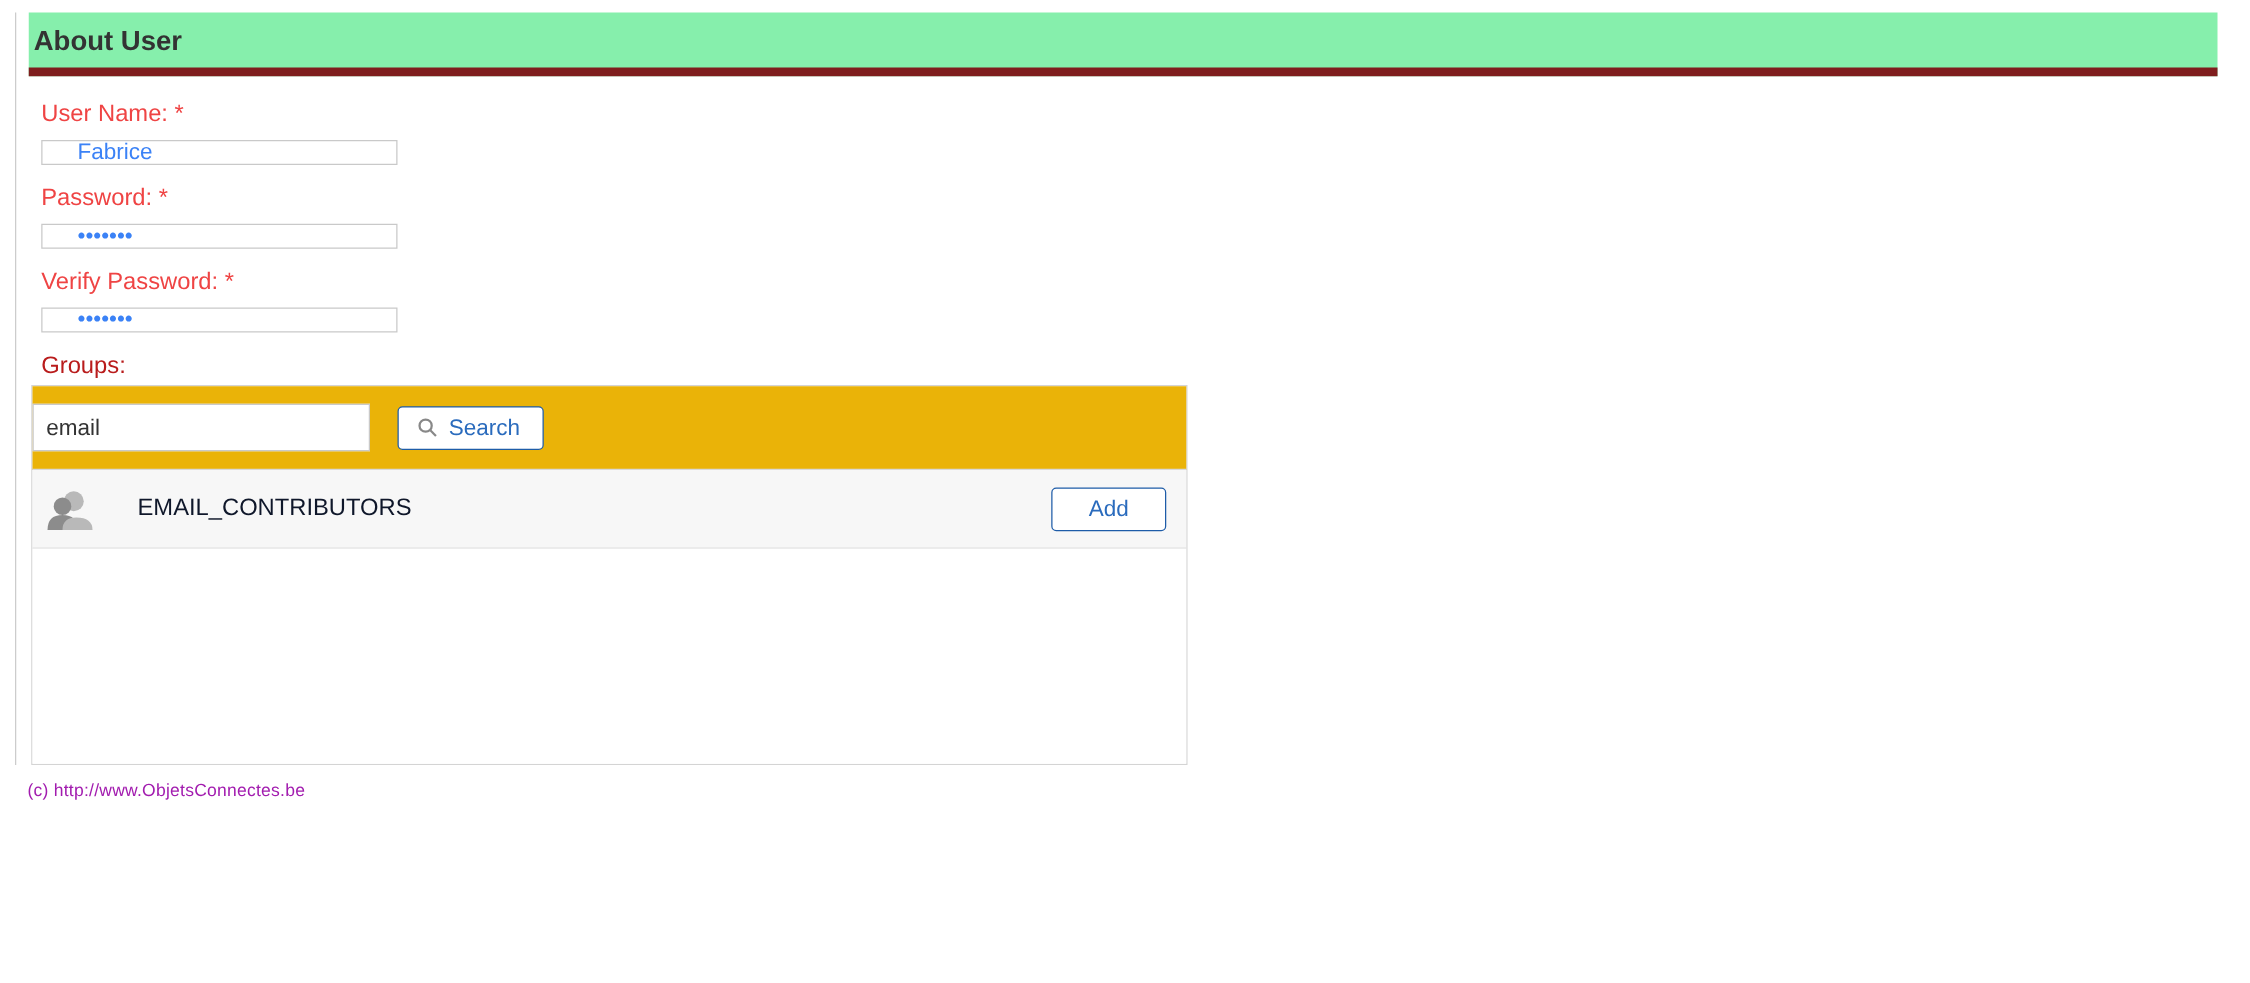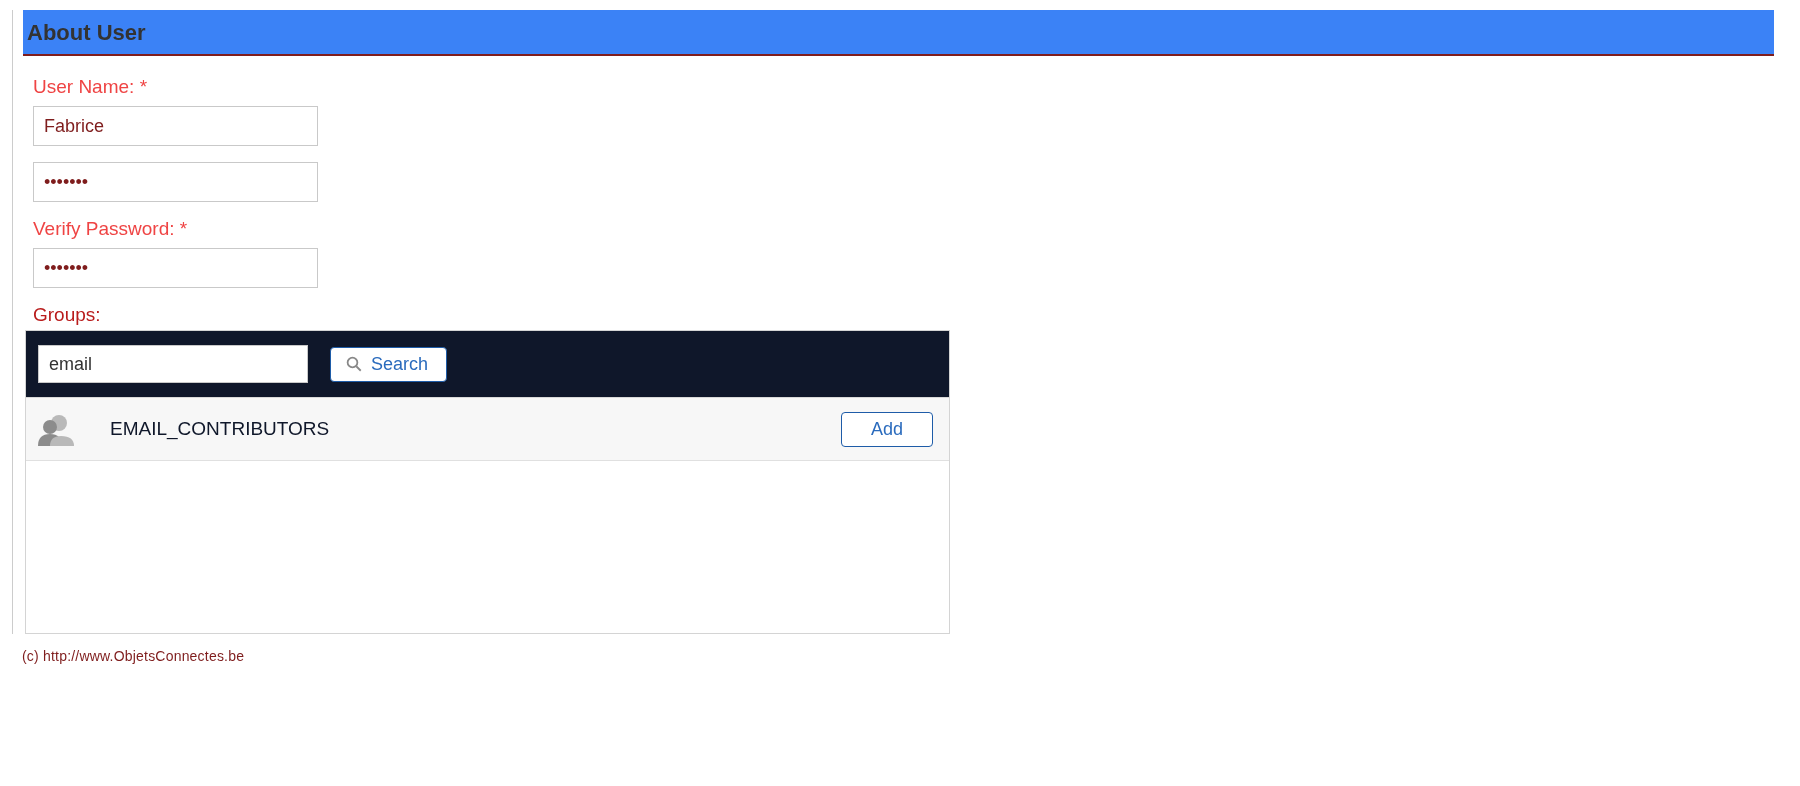--- a/index.html
+++ b/index.html
@@ -9,66 +9,66 @@
     color: #333;
     background: #fff;
     width: 1800px;
   }
   .container {
     padding: 0 10px;
     border-left: 1px solid #ccc;
     margin-left: 12px;
   }
   .section-header {
-    background: #3b82f6;
-    border-bottom: 2px solid #7f1d1d;
+    background: #86efac;
+    border-bottom: 7px solid #7f1d1d;
     padding: 10px 12px 8px 0;
     margin: 10px 16px 20px 0;
   }
   .section-title {
     font-size: 22px;
     font-weight: 700;
     color: #333;
     padding-left: 4px;
   }
   .field-row {
     margin: 0 0 16px 10px;
   }
   .field-label {
     font-size: 19px;
     color: #ef4444;
     margin-bottom: 8px;
     display: block;
   }
   .text-input {
     width: 285px;
-    height: 40px;
+    height: 20px;
     border: 1px solid #c9c9c9;
-    padding: 4px 10px;
+    padding: 4px 28px;
     font-size: 18px;
-    color: #7f1d1d;
+    color: #3b82f6;
     font-family: inherit;
     background: #fff;
   }
   .groups-label {
     font-size: 19px;
     color: #b91c1c;
     margin: 8px 0 4px 10px;
     display: block;
   }
   .groups-panel {
     border: 1px solid #d4d4d4;
     width: 925px;
     margin-left: 2px;
     background: #fff;
   }
   .groups-search-bar {
-    background: #0f172a;
+    background: #eab308;
     border-bottom: 1px solid #d9d9d9;
-    padding: 14px 12px;
+    padding: 14px 0;
     display: flex;
     align-items: center;
     gap: 22px;
   }
   .search-input {
     width: 270px;
     height: 38px;
     border: 1px solid #c9c9c9;
     padding: 4px 10px;
     font-size: 18px;
@@ -109,41 +109,41 @@
     padding-left: 32px;
   }
   .result-empty {
     height: 172px;
     background: #fff;
   }
   .watermark {
     position: absolute;
     left: 22px;
     top: 624px;
-    color: #7f1d1d;
+    color: #a21caf;
     font-size: 14px;
     letter-spacing: 0.2px;
-    margin-top: 24px;
   }
   svg { display: block; }
 </style>
 </head>
 <body>
 
 <div class="container">
   <div class="section-header">
     <div class="section-title">About User</div>
   </div>
 
   <div class="field-row">
     <label class="field-label">User Name: *</label>
     <input type="text" class="text-input" value="Fabrice" style="">
   </div>
 
   <div class="field-row">
+    <label class="field-label">Password: *</label>
     <input type="text" class="text-input" value="•••••••" style="">
   </div>
 
   <div class="field-row">
     <label class="field-label">Verify Password: *</label>
     <input type="text" class="text-input" value="•••••••" style="">
   </div>
 
   <label class="groups-label">Groups:</label>
 

